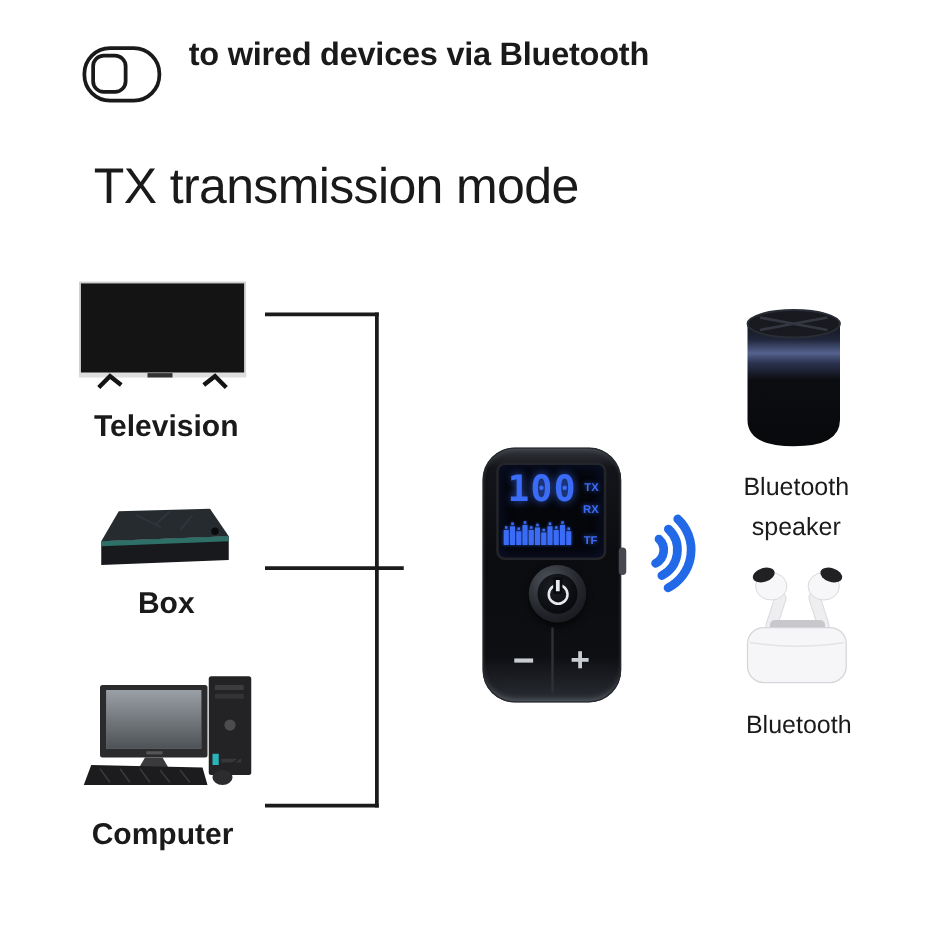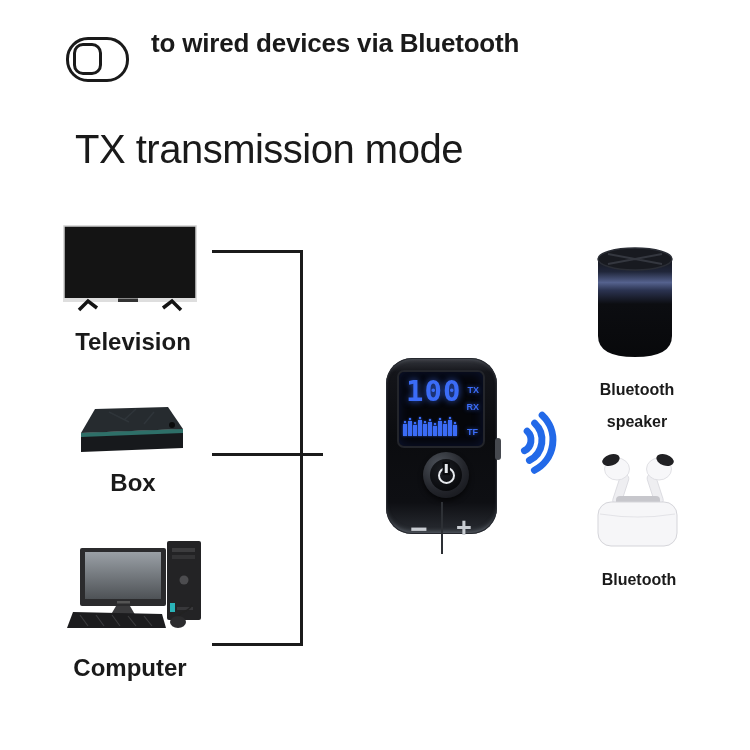--- a/index.html
+++ b/index.html
@@ -16,21 +16,21 @@
   .header-text{left:151px;top:26px;font-size:26px;line-height:34px;font-weight:600;letter-spacing:-0.2px;}
   .page-title{left:75px;top:127px;font-size:40px;font-weight:400;letter-spacing:-0.5px;}
 
   
   .cline{background:#1b1b1b;}
 
   
   .dev-label{font-size:24px;font-weight:700;text-align:center;line-height:30px;}
 
   
-  .device{left:386px;top:358px;width:111px;height:176px;border-radius:26px;
+  .device{left:386px;top:358px;width:111px;height:204px;border-radius:26px;
     background:linear-gradient(180deg,#35383e 0%,#14151a 8%,#0b0c0f 45%,#0e0f13 82%,#272a30 98%);
     box-shadow:inset 0 0 0 1px #26282e, inset 0 -4px 5px -2px rgba(150,160,170,.5), inset 0 3px 5px -3px rgba(160,170,180,.5);
   }
   .lcd{position:absolute;left:11px;top:12px;width:84px;height:74px;background:#05060a;border:2px solid #23252b;border-radius:7px;
     box-shadow:inset 0 0 12px rgba(30,60,170,.25);}
   .lcd-value{position:absolute;left:7px;top:5px;font-family:"DejaVu Sans Mono",monospace;font-weight:700;font-size:29px;
     color:var(--lcd);text-shadow:0 0 7px rgba(59,108,247,.8);letter-spacing:1px;line-height:1;}
   .lcd-mode{position:absolute;font-size:9px;font-weight:700;color:var(--lcd);text-shadow:0 0 4px rgba(59,108,247,.8);margin-left:12px;}
   .lcd-tx{right:4px;top:13px;}
   .lcd-rx{right:4px;top:30px;padding-left:20px;}
@@ -46,21 +46,21 @@
   .power-inner{position:absolute;left:7px;top:7px;width:32px;height:32px;border-radius:50%;
     background:radial-gradient(circle at 40% 35%,#1d1f24 0%,#08090c 75%);display:flex;align-items:center;justify-content:center;}
   .power-glyph{position:relative;width:13px;height:13px;border:2.5px solid #e7eaee;border-radius:50%;}
   .power-glyph::after{content:"";position:absolute;left:50%;top:-5px;transform:translateX(-50%);width:2.5px;height:9px;
     background:#e7eaee;box-shadow:0 0 0 2.2px #0a0b0e;}
   .vol-divider{position:absolute;left:55px;top:144px;width:1.5px;height:52px;background:#2d3035;}
   .vol-btn{position:absolute;color:#c9cdd2;font-weight:700;transform:translate(-50%,-50%);line-height:1;}
   .vol-minus{left:33px;top:171px;font-size:30px;}
   .vol-plus{left:78px;top:170px;font-size:27px;}
 
-  .two-line{font-size:16px;font-weight:700;text-align:center;line-height:31px;}
+  .two-line{font-size:20px;font-weight:400;text-align:center;line-height:31px;}
   svg{display:block;}
 </style>
 </head>
 <body>
 
 <div class="canvas" style="--lcd: #3b6cf7;">
 
   <div class="abs toggle-icon">
     <div class="toggle-knob"></div>
   </div>

